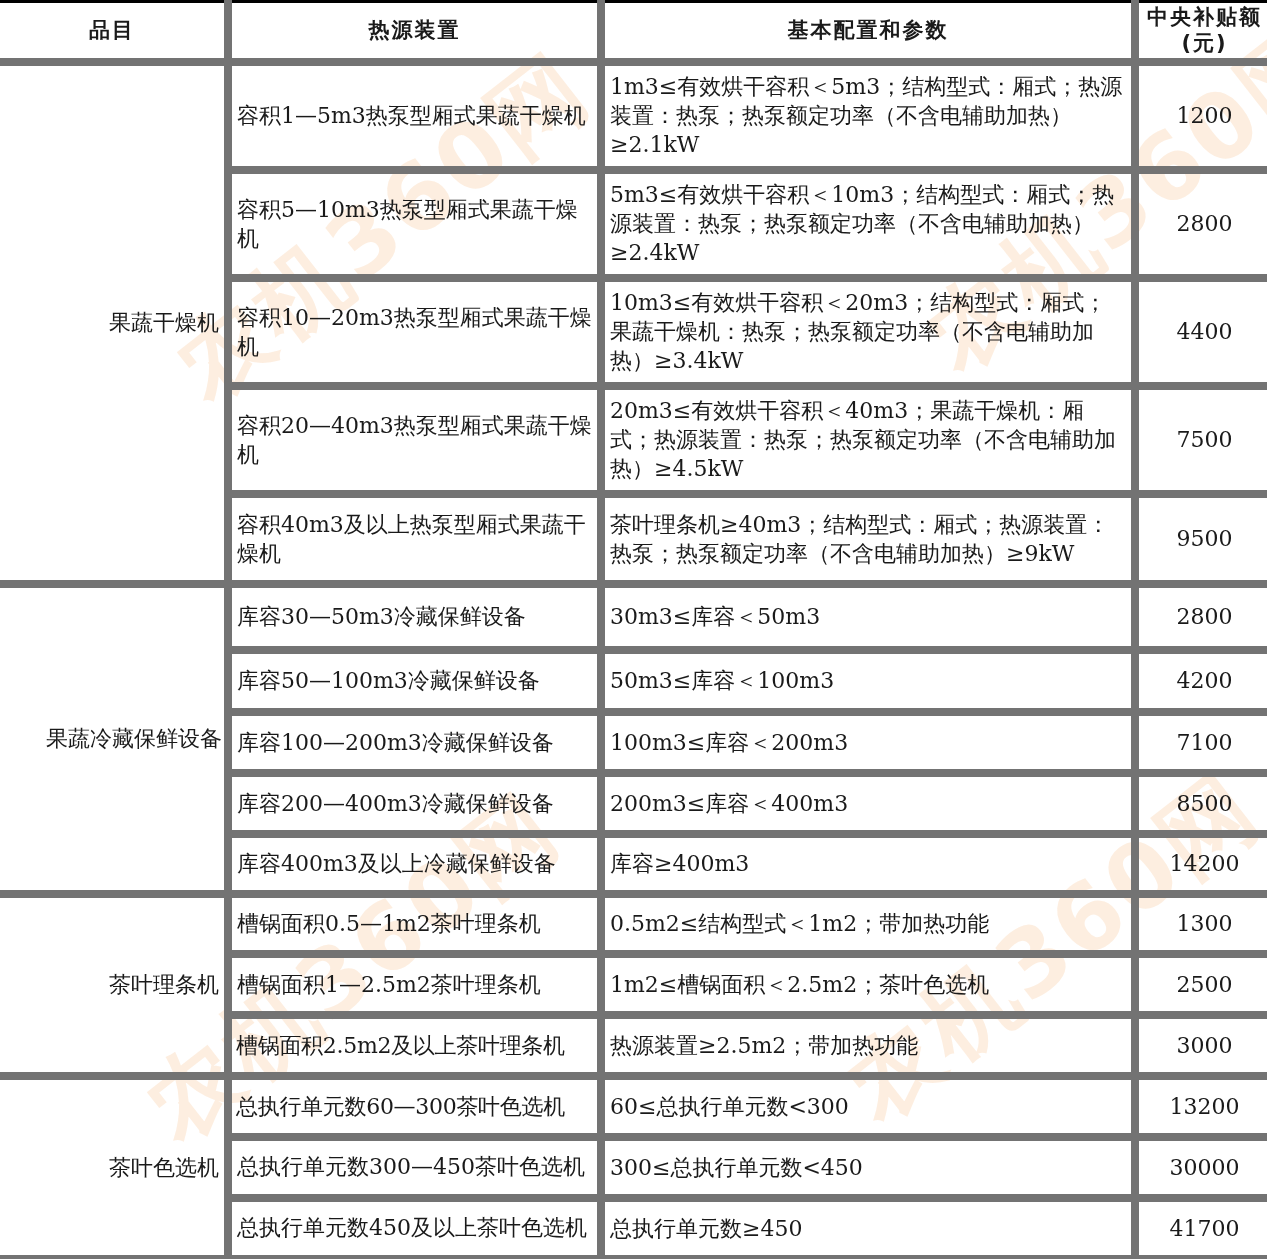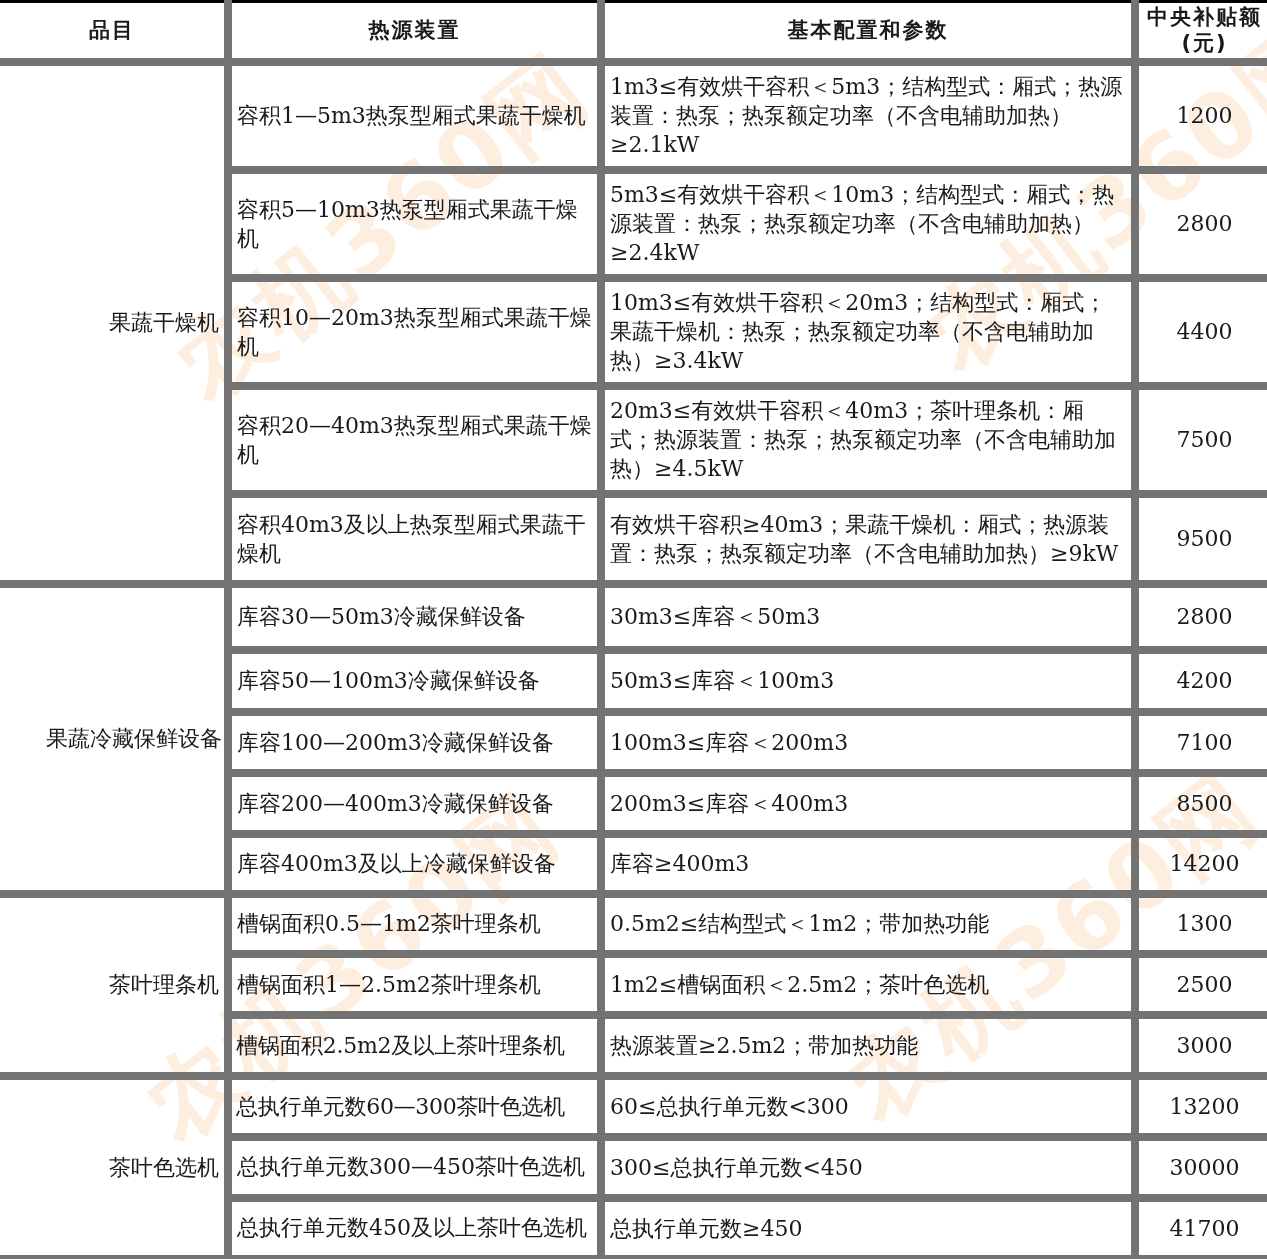--- a/index.html
+++ b/index.html
@@ -61,26 +61,26 @@
       <td class="param">5m3≤有效烘干容积＜10m3；结构型式：厢式；热源装置：热泵；热泵额定功率（不含电辅助加热）≥2.4kW</td>
       <td class="amt">2800</td>
     </tr>
     <tr style="height:108px">
       <td class="name">容积10—20m3热泵型厢式果蔬干燥机</td>
       <td class="param">10m3≤有效烘干容积＜20m3；结构型式：厢式；果蔬干燥机：热泵；热泵额定功率（不含电辅助加热）≥3.4kW</td>
       <td class="amt">4400</td>
     </tr>
     <tr style="height:108px">
       <td class="name">容积20—40m3热泵型厢式果蔬干燥机</td>
-      <td class="param">20m3≤有效烘干容积＜40m3；茶叶理条机：厢式；热源装置：热泵；热泵额定功率（不含电辅助加热）≥4.5kW</td>
+      <td class="param">20m3≤有效烘干容积＜40m3；果蔬干燥机：厢式；热源装置：热泵；热泵额定功率（不含电辅助加热）≥4.5kW</td>
       <td class="amt">7500</td>
     </tr>
     <tr style="height:90px">
       <td class="name">容积40m3及以上热泵型厢式果蔬干燥机</td>
-      <td class="param">有效烘干容积≥40m3；果蔬干燥机：厢式；热源装置：热泵；热泵额定功率（不含电辅助加热）≥9kW</td>
+      <td class="param">茶叶理条机≥40m3；结构型式：厢式；热源装置：热泵；热泵额定功率（不含电辅助加热）≥9kW</td>
       <td class="amt">9500</td>
     </tr>
 
     <tr style="height:66px">
       <td class="cat" rowspan="5" style="padding:0 2px;">果蔬冷藏保鲜设备</td>
       <td class="name">库容30—50m3冷藏保鲜设备</td>
       <td class="param">30m3≤库容＜50m3</td>
       <td class="amt">2800</td>
     </tr>
     <tr style="height:62px">

